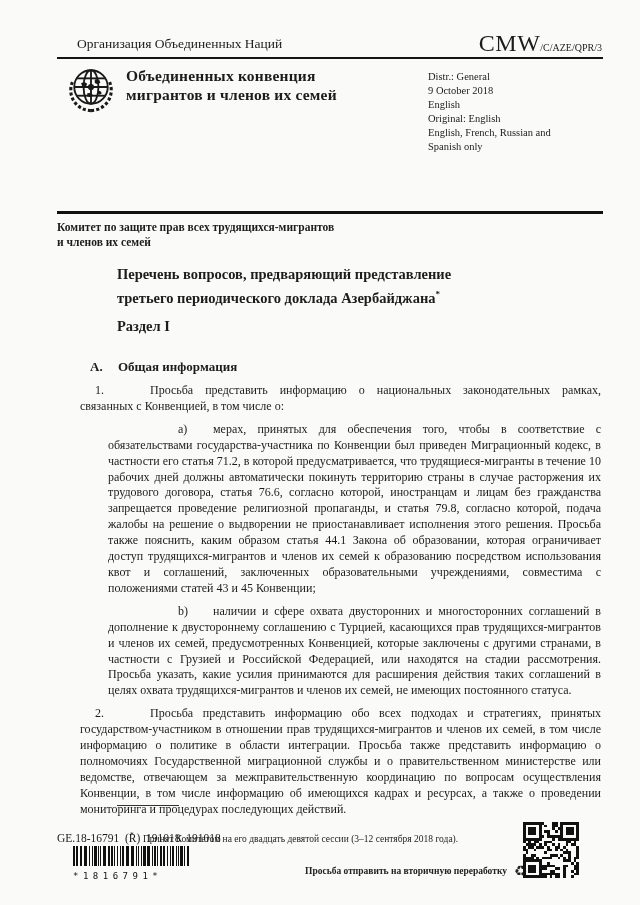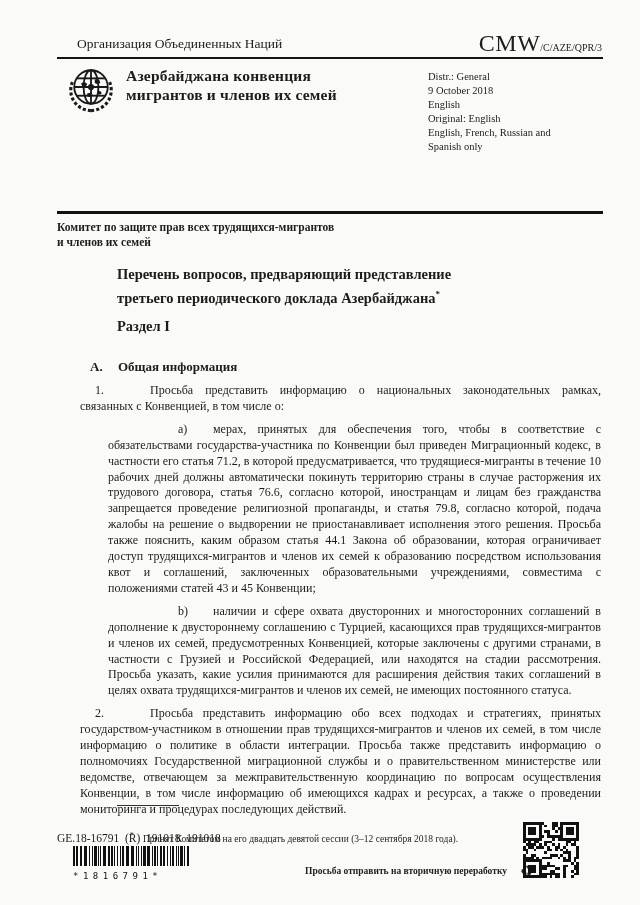--- a/index.html
+++ b/index.html
@@ -50,21 +50,21 @@
   
   .footnote-rule { top:805px; left:117px; width:62px; height:1px; background:#333; }
   .footnote { top:812px; left:117px; width:470px; font-size:9.5px; line-height:12px;margin-top:18px; }
   .footnote sup { font-size:7.5px; }
   .footnote .fn-marker { display:inline-block; width:13px; text-align:left; margin-left:13px; }
 
   
   .ge-number { top:832px; left:57px; font-size:11.5px; white-space:pre; }
   .barcode-wrap { top:846px; left:57px; width:120px;margin-left:16px; }
   .barcode-text { font-family:"DejaVu Sans Mono",monospace; font-size:9px; letter-spacing:4.5px; margin-top:1px; color:#111; }
-  .recycle-line { top:862px; left:305px; font-weight:bold; font-size:9.5px; display:flex; align-items:center; gap:13px; color:#222; }
+  .recycle-line { top:862px; left:305px; font-weight:bold; font-size:9.5px; display:flex; align-items:center; gap:7px; color:#222; }
   .recycle-glyph { font-size:15px; font-family:"DejaVu Sans",sans-serif; font-weight:normal; }
   .qr { top:822px; left:523px; width:56px; height:56px; }
 </style>
 </head>
 <body>
 
 <div class="abs org-name">Организация Объединенных Наций</div>
 <div class="abs doc-symbol">
   <span class="big">CMW</span><span class="small">/C/AZE/QPR/3</span>
 </div>
@@ -87,21 +87,21 @@
       <path d="M44 52 q7 -2 9 3 q-4 5 -9 2 z"></path>
       <path d="M62 48 q5 0 5 5 q-4 3 -6 -1 z"></path>
     </g>
     <g stroke="#1a1a1a" fill="none" stroke-width="5">
       <path d="M20 34 a33 33 0 0 0 30 46" stroke-dasharray="5 3.5"></path>
       <path d="M80 34 a33 33 0 0 1 -30 46" stroke-dasharray="5 3.5"></path>
     </g>
   </svg>
 </div>
 <div class="abs masthead-title">
-  <div>Азербайджана конвенция</div>
+  <div>Объединенных конвенция</div>
   <div>мигрантов и членов их семей</div>
 </div>
 <div class="abs info-block">
   <div>Distr.: General</div>
   <div>9 October 2018</div>
   <div>English</div>
   <div>Original: English</div>
   <div>English, French, Russian and</div>
   <div>Spanish only</div>
 </div>

